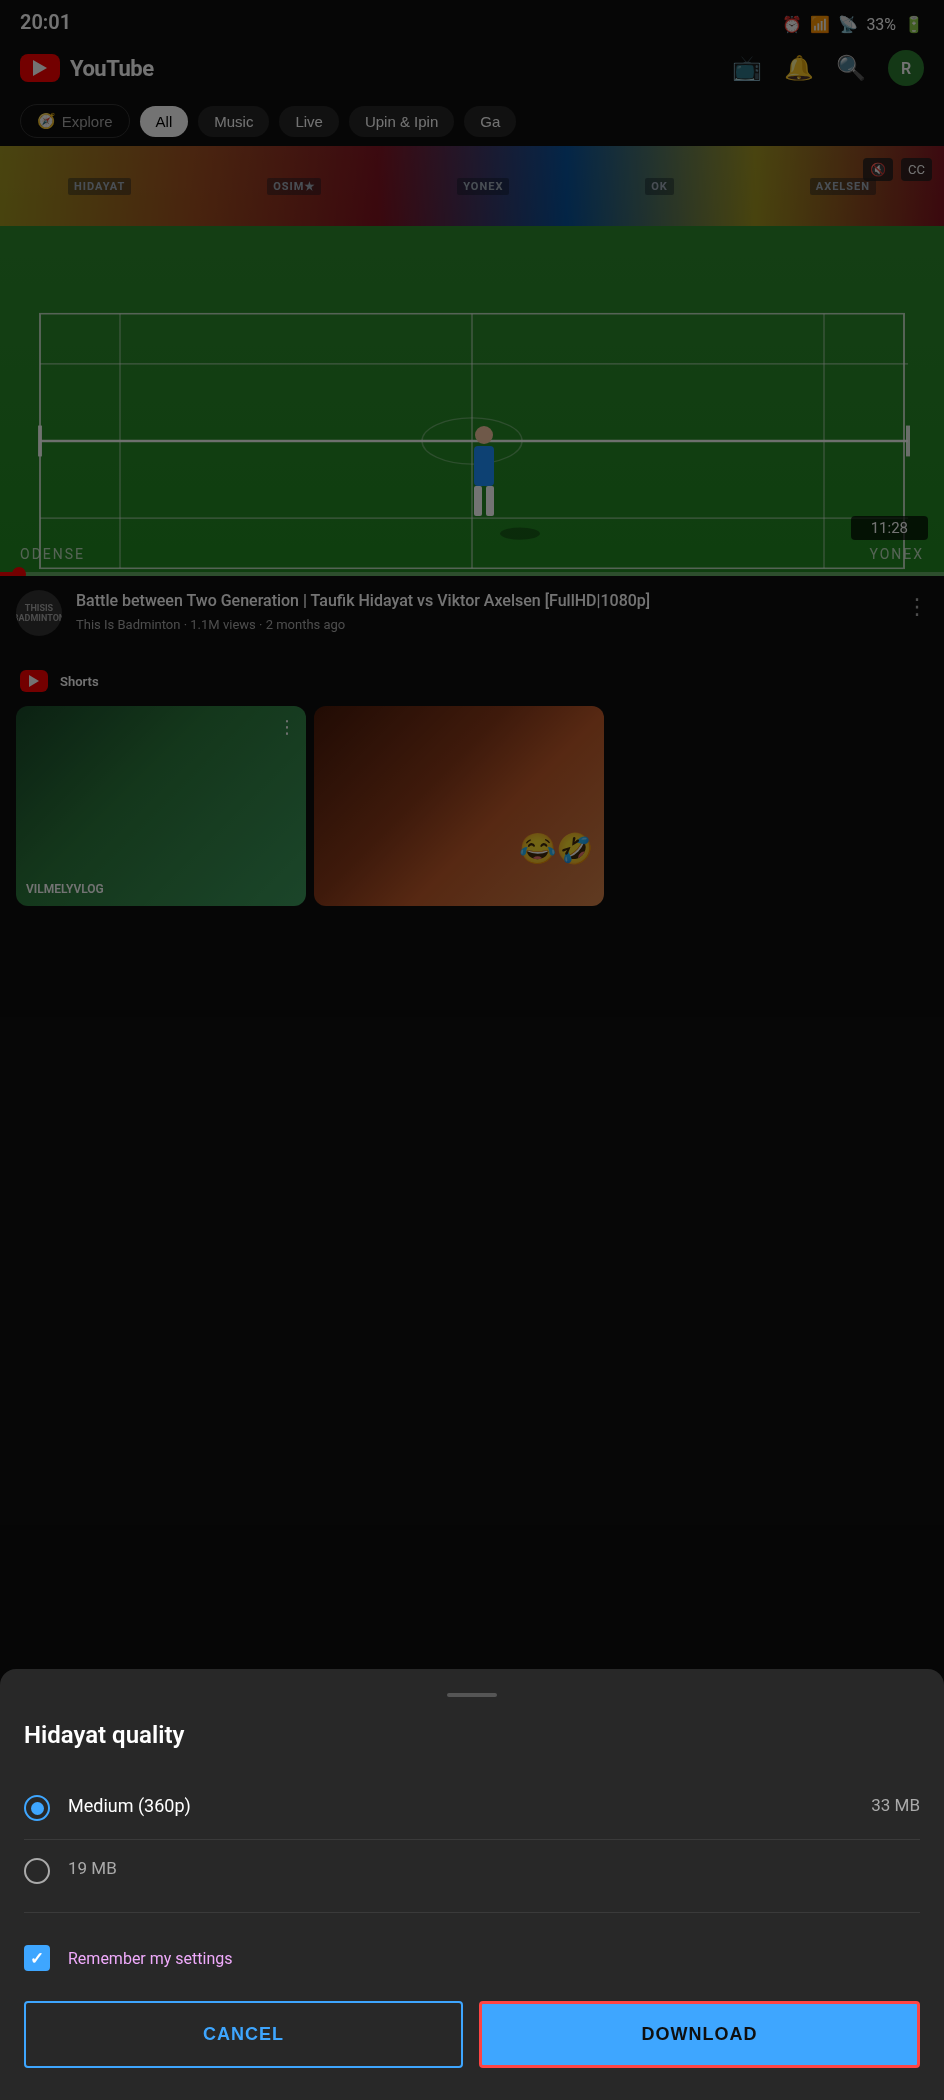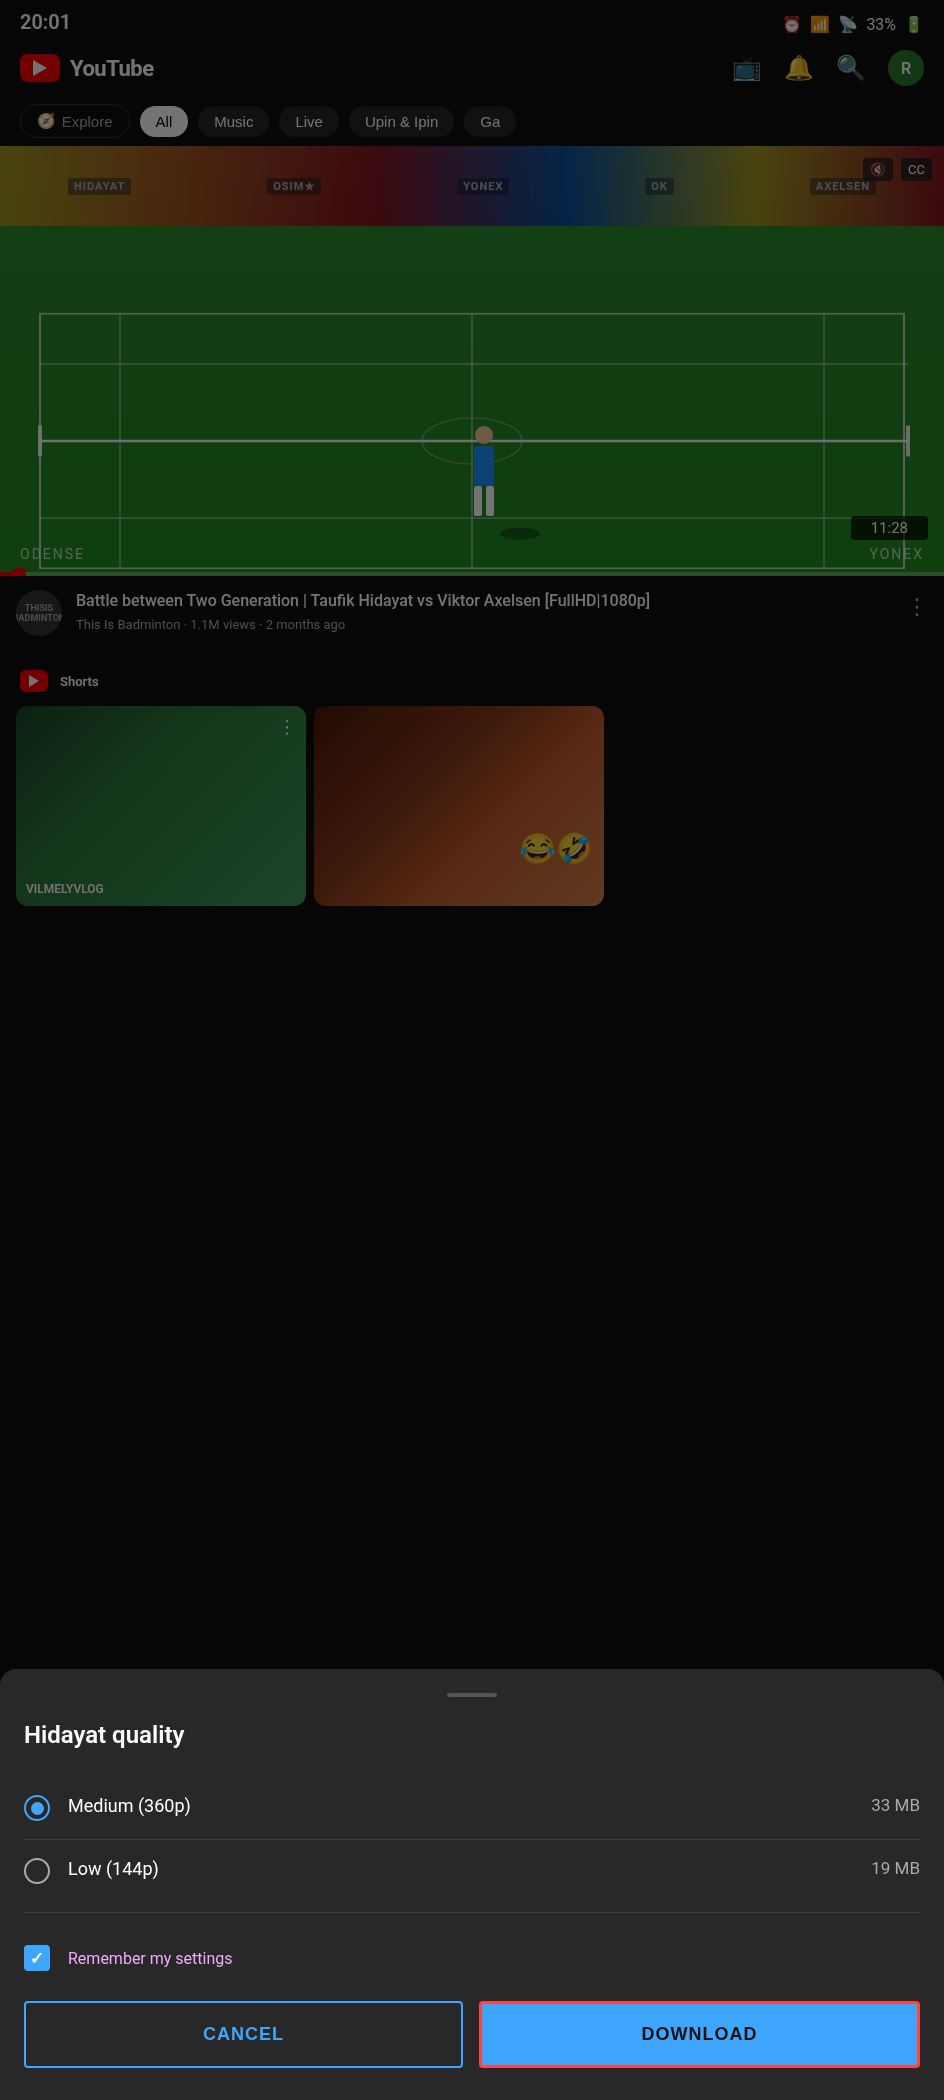--- a/index.html
+++ b/index.html
@@ -700,21 +700,20 @@
     <div class="quality-option">
       <div class="radio-outer selected">
         <div class="radio-inner"></div>
       </div>
       <span class="quality-label">Medium (360p)</span>
       <span class="quality-size">33 MB</span>
     </div>
 
     <div class="quality-option">
       <div class="radio-outer"></div>
-      <span class="quality-label">Low (144p)</span>
       <span class="quality-size">19 MB</span>
     </div>
 
     <div class="divider"></div>
 
     <div class="remember-row">
       <div class="checkbox-box">
         <span class="checkbox-check">✓</span>
       </div>
       <span class="remember-label">Remember my settings</span>

